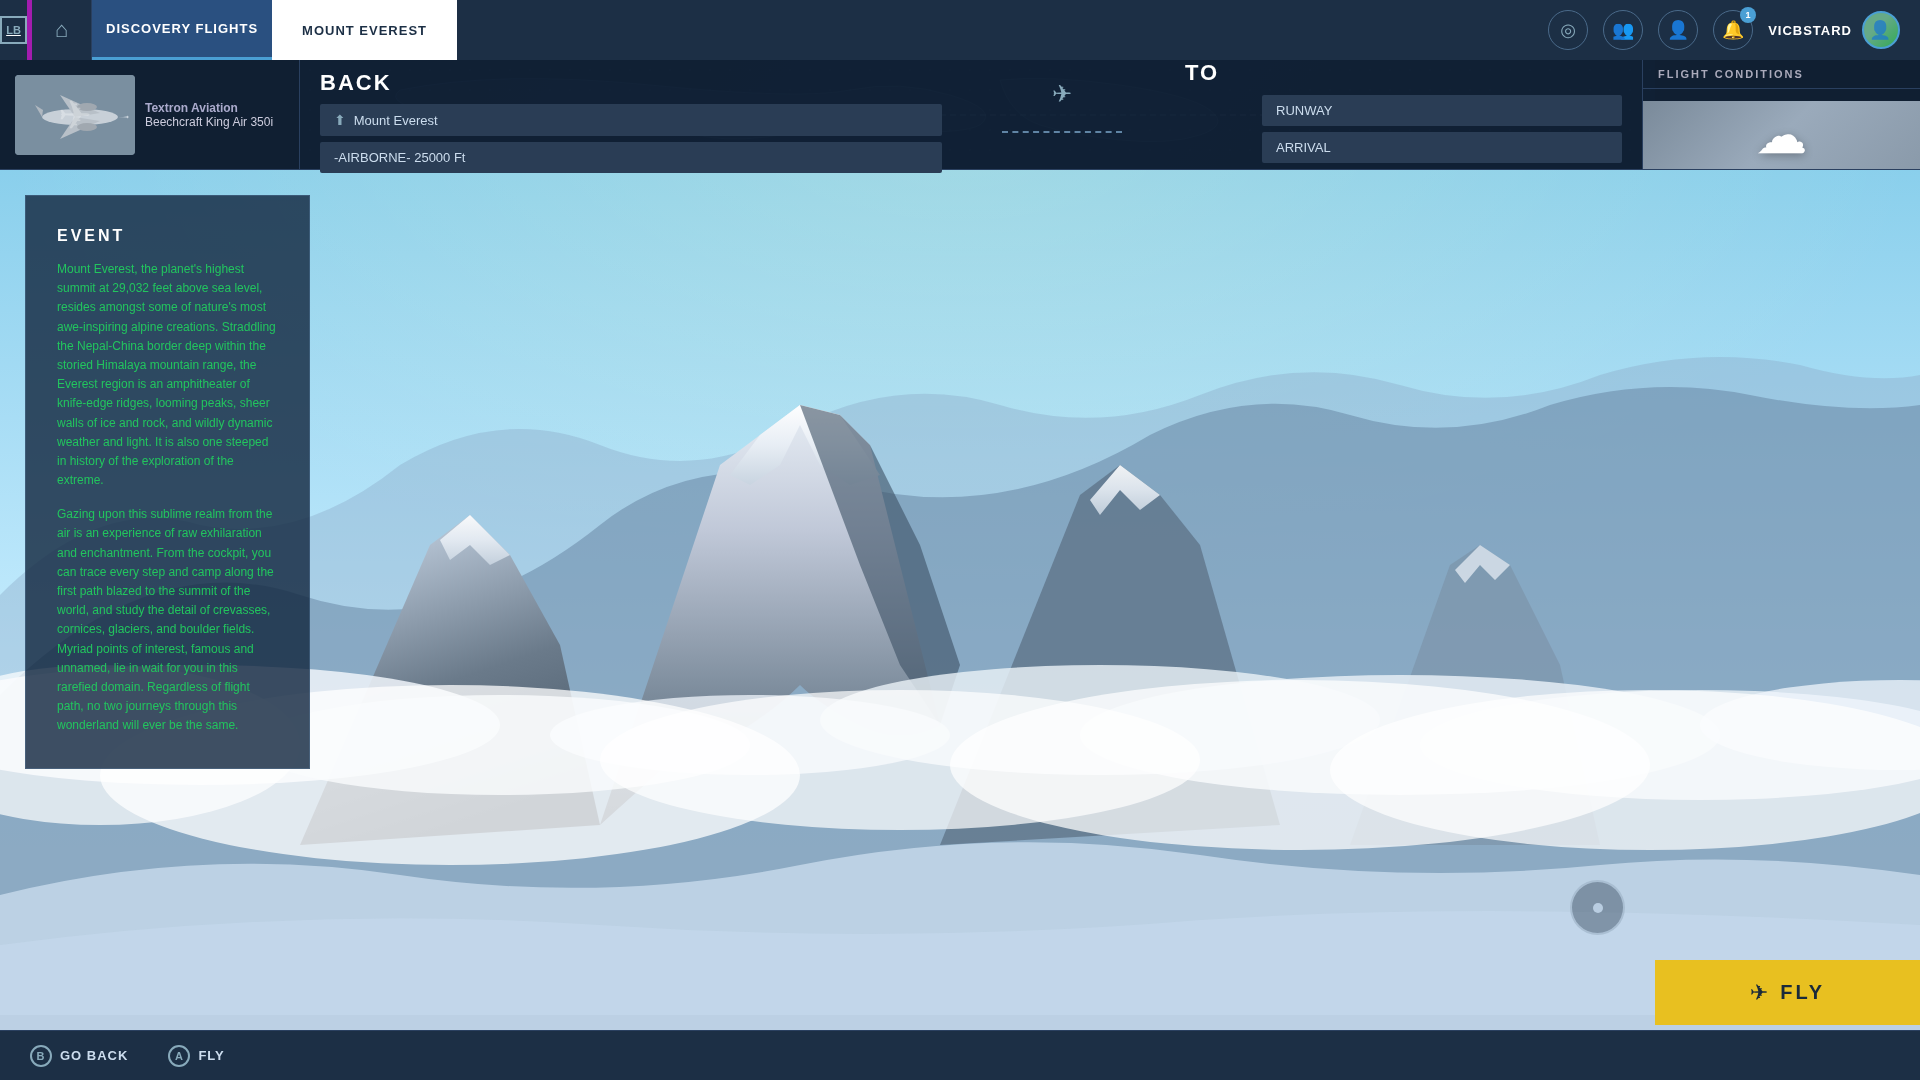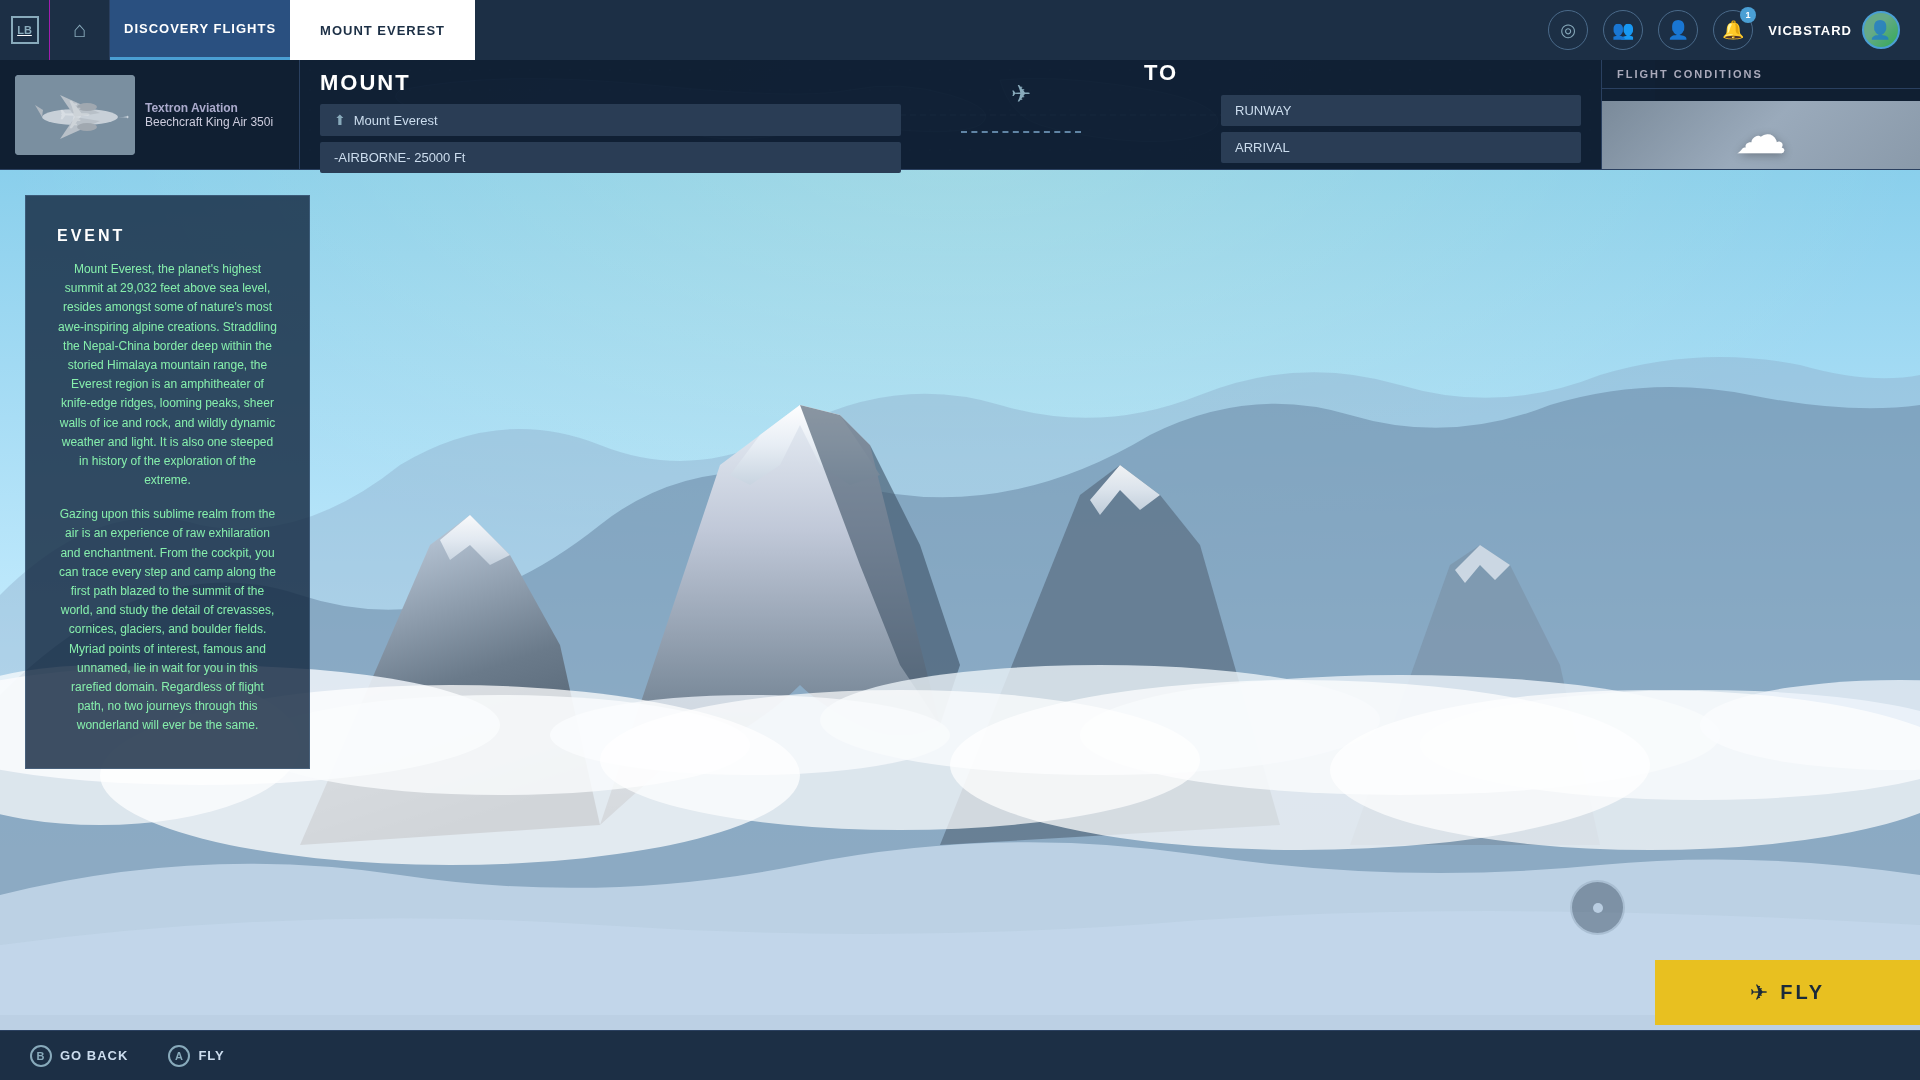--- a/index.html
+++ b/index.html
@@ -17,26 +17,26 @@
     .top-nav {
       position: absolute;
       top: 0; left: 0; right: 0;
       height: 60px;
       background: #1c2f45;
       display: flex;
       align-items: stretch;
       z-index: 100;
     }
     .nav-logo {
-      width: 50px;
+      width: 32px;
       display: flex;
       align-items: center;
       justify-content: center;
       background: #1c2f45;
-      border-right: 1px solid #a21caf;
+      border-right: 5px solid #a21caf;
       text-decoration: underline;
     }
     .nav-logo-icon {
       width: 28px;
       height: 28px;
       border: 2px solid #8ab;
       display: flex;
       align-items: center;
       justify-content: center;
       font-size: 11px;
@@ -269,21 +269,21 @@
     }
     .to-fields {
       display: flex;
       flex-direction: column;
       gap: 6px;
       margin-top: 28px;
     }
 
     
     .conditions-section {
-      width: 319px;
+      width: 278px;
       border-left: 1px solid #2a4060;
       display: flex;
       flex-direction: column;
       align-items: center;
       gap: 12px;
     }
     .conditions-header {
       width: 100%;
       padding: 8px 15px;
       font-size: 11px;
@@ -339,22 +339,21 @@
       font-size: 16px;
       font-weight: 700;
       letter-spacing: 3px;
       color: #fff;
       margin-bottom: 15px;
       text-transform: uppercase;
     }
     .event-text {
       font-size: 12px;
       line-height: 1.6;
-      color: #86efac;
-      text-align: center;
+      color: #22c55e;
     }
     .event-text p {
       margin-bottom: 15px;
     }
     .event-text p:last-child {
       margin-bottom: 1px;
     }
 
     
     .fly-btn {
@@ -537,21 +536,21 @@
         <ellipse cx="72" cy="52" rx="10" ry="4" fill="#a0a8b0"></ellipse>
       </svg>
     </div>
     <div class="aircraft-info">
       <span class="aircraft-brand">Textron Aviation</span>
       <span class="aircraft-model">Beechcraft King Air 350i</span>
     </div>
   </div>
 
   <div class="from-section">
-    <div class="from-label">MOUNT</div>
+    <div class="from-label">BACK</div>
     <div class="from-fields">
       <div class="field-row">
         <span class="field-icon">⬆</span>
         <span>Mount Everest</span>
       </div>
       <div class="field-row">
         <span>-AIRBORNE- 25000 Ft</span>
       </div>
     </div>
   </div>

